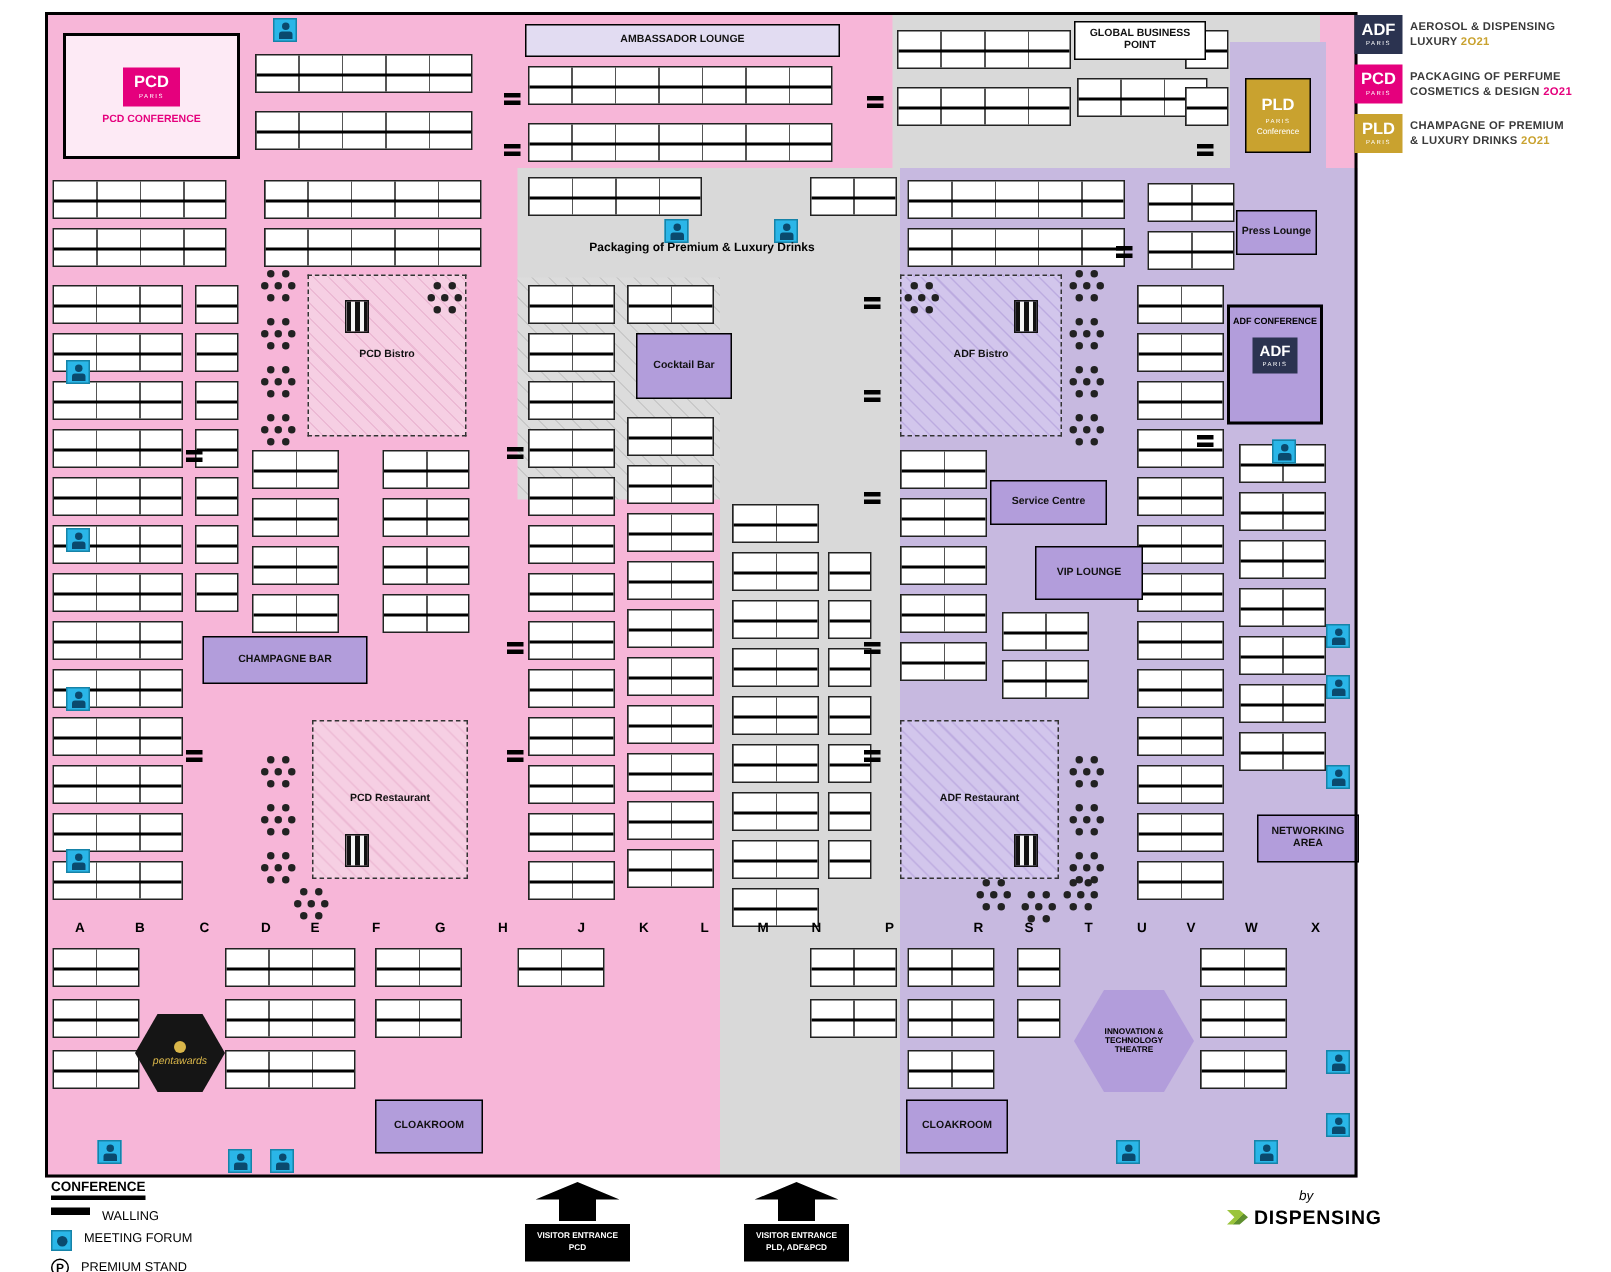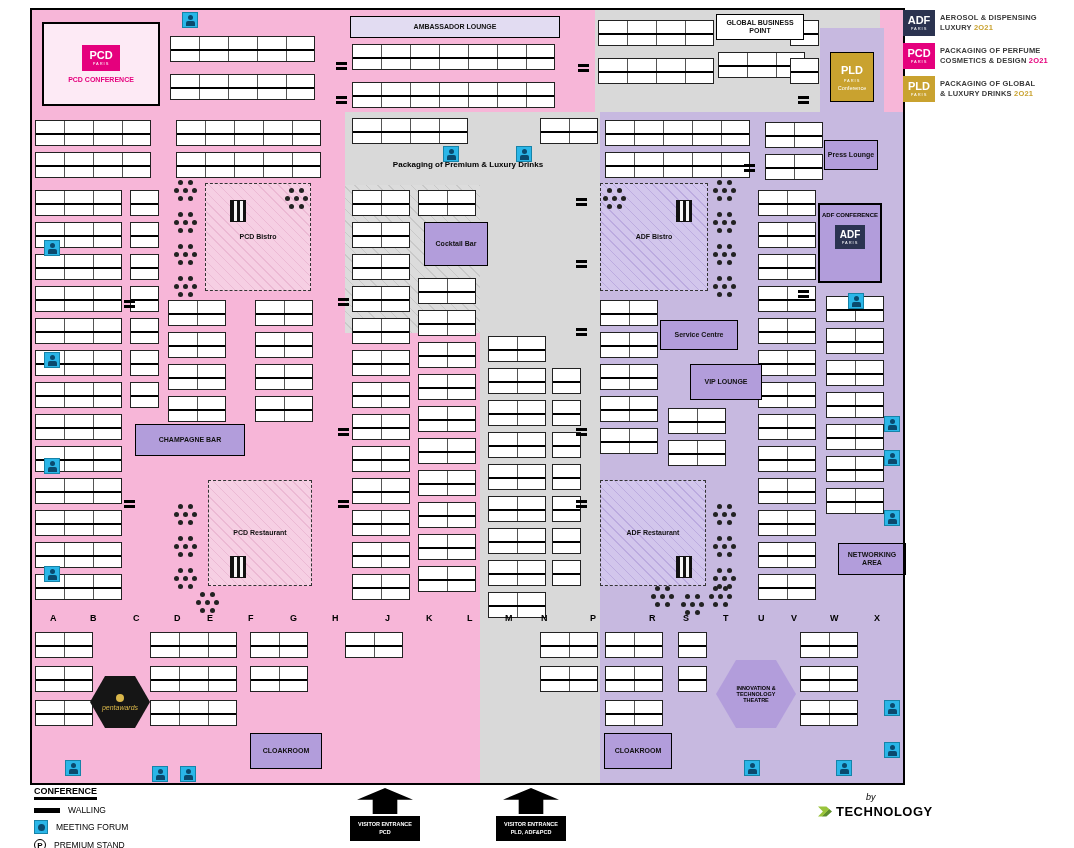--- a/index.html
+++ b/index.html
@@ -47,21 +47,21 @@
   #packaging-label{left:378px;top:160px;width:180px;font-size:8px;font-weight:700;text-align:center;color:#000}
 
   .entrance{position:absolute;width:70px;display:flex;flex-direction:column;align-items:center}
   .entrance .arrow{width:56px;height:26px;background:#000;clip-path:polygon(50% 0,100% 45%,72% 45%,72% 100%,28% 100%,28% 45%,0 45%)}
   .entrance .elabel{margin-top:2px;background:#000;color:#fff;font-size:5.5px;font-weight:700;text-align:center;padding:4px 4px;line-height:1.5;width:70px}
   #entrance-1{left:350px;top:788px}
   #entrance-2{left:496px;top:788px}
 
   #legend{left:34px;top:786px;width:150px;font-size:8.5px}
   #legend .avail{font-weight:700;font-size:9px;border-bottom:3px solid #000;display:inline-block;padding-bottom:1px}
-  .leg-row{display:flex;align-items:center;gap:8px;margin-top:5px}
+  .leg-row{display:flex;gap:8px;margin-top:5px}
   .leg-bar{width:26px;height:5px;background:#000}
   .leg-mr{width:14px;height:14px;background:#2ab6e8;border:1px solid #1683a8;display:flex;align-items:center;justify-content:center}
   .leg-mr::before{content:"";width:7px;height:7px;border-radius:50%;background:#0a4a6e}
   .leg-p{width:12px;height:12px;border:1px solid #000;border-radius:50%;display:flex;align-items:center;justify-content:center;font-size:8px;font-weight:700}
 
   #logos{left:903px;top:10px;width:170px;display:flex;flex-direction:column;gap:7px}
   .logo-row{display:flex;gap:5px;align-items:center}
   .logo-row .logo-sq{width:32px;height:26px;font-size:11px}
   .lr-adf{background:#2b3350}.lr-pcd{background:#e5007d}.lr-pld{background:#c9a22f}
   .logo-text{font-size:7.5px;font-weight:700;color:#3a3a3a;line-height:1.3;letter-spacing:0.2px}
@@ -395,27 +395,27 @@
         <span>PACKAGING OF PERFUME</span><br>
         <span>COSMETICS &amp; DESIGN </span><span class="y-pink">2O21</span>
       </div>
     </div>
     <div class="logo-row">
       <div class="logo-sq lr-pld">
         <span>PLD</span>
         <small>PARIS</small>
       </div>
       <div class="logo-text">
-        <span>PACKAGING OF GLOBAL</span><br>
+        <span>CHAMPAGNE OF PREMIUM</span><br>
         <span>&amp; LUXURY DRINKS </span><span class="y-gold">2O21</span>
       </div>
     </div>
   </div>
 
   <div class="feature" id="easyfairs">
     <div class="by">by</div>
     <div class="ef-row">
       <span class="ef-logo"></span>
-      <span class="ef-name">TECHNOLOGY</span>
+      <span class="ef-name">DISPENSING</span>
     </div>
   </div>
 
 </div>
 
 </body></html>

